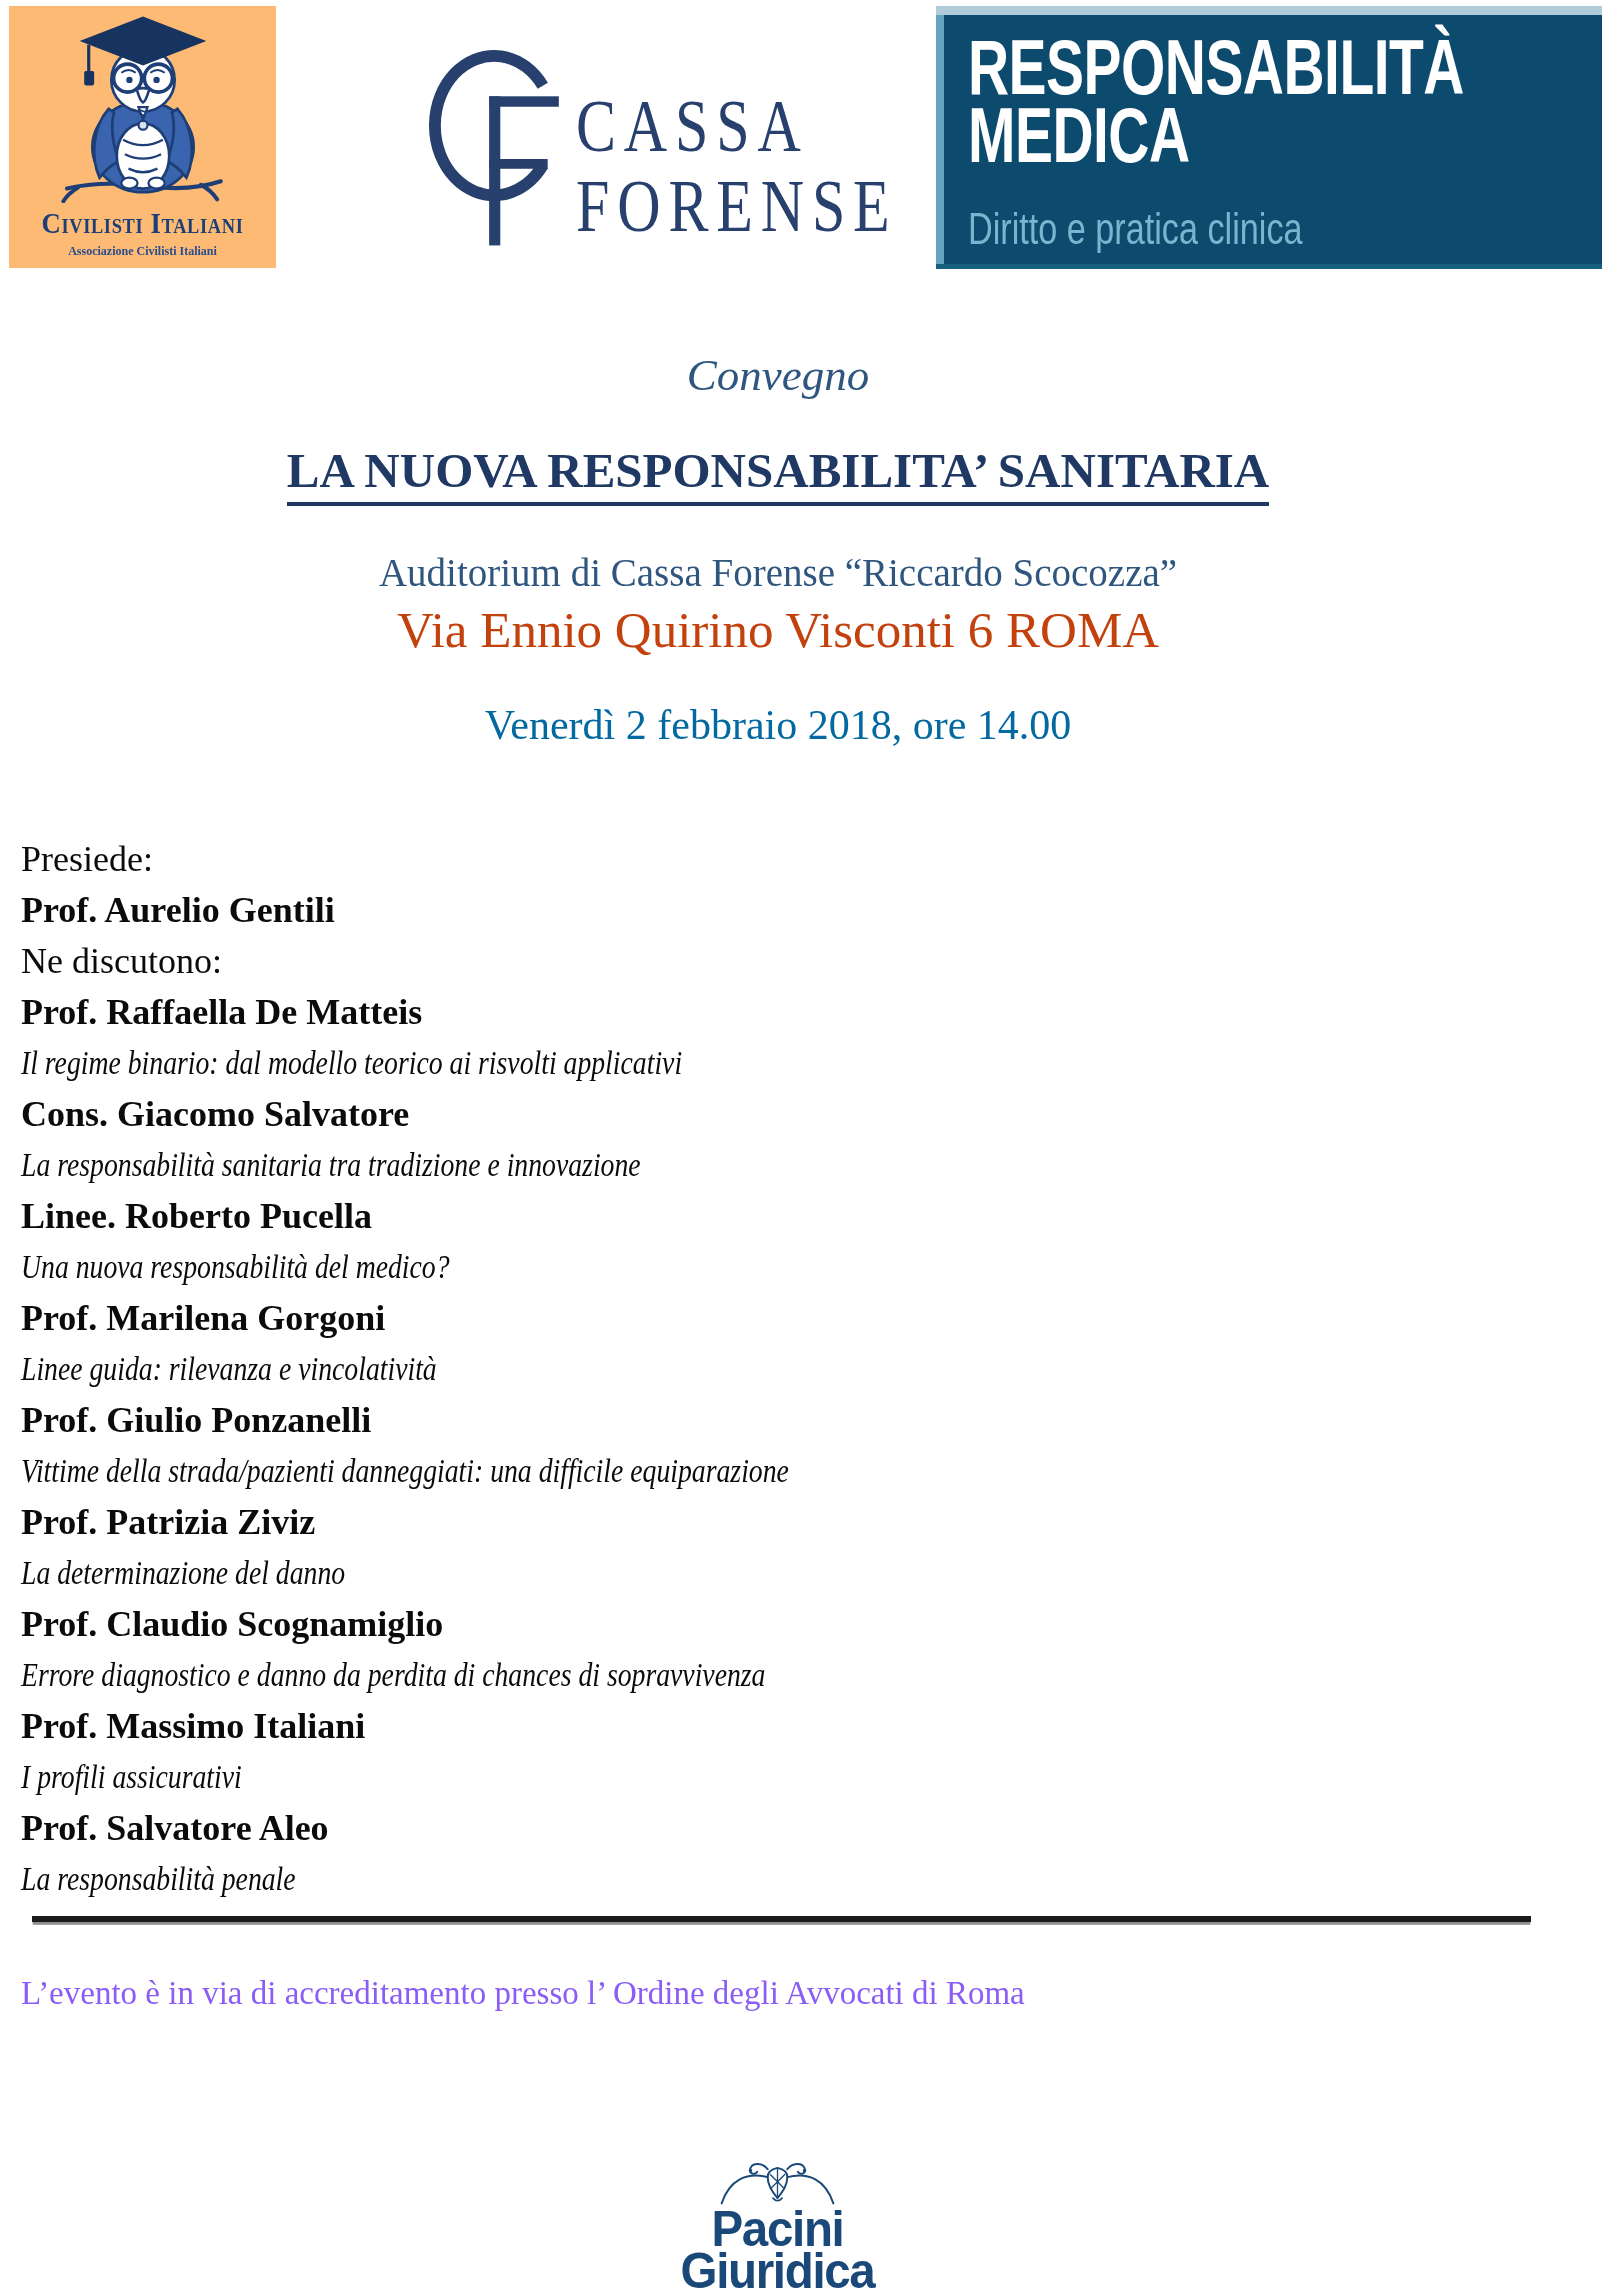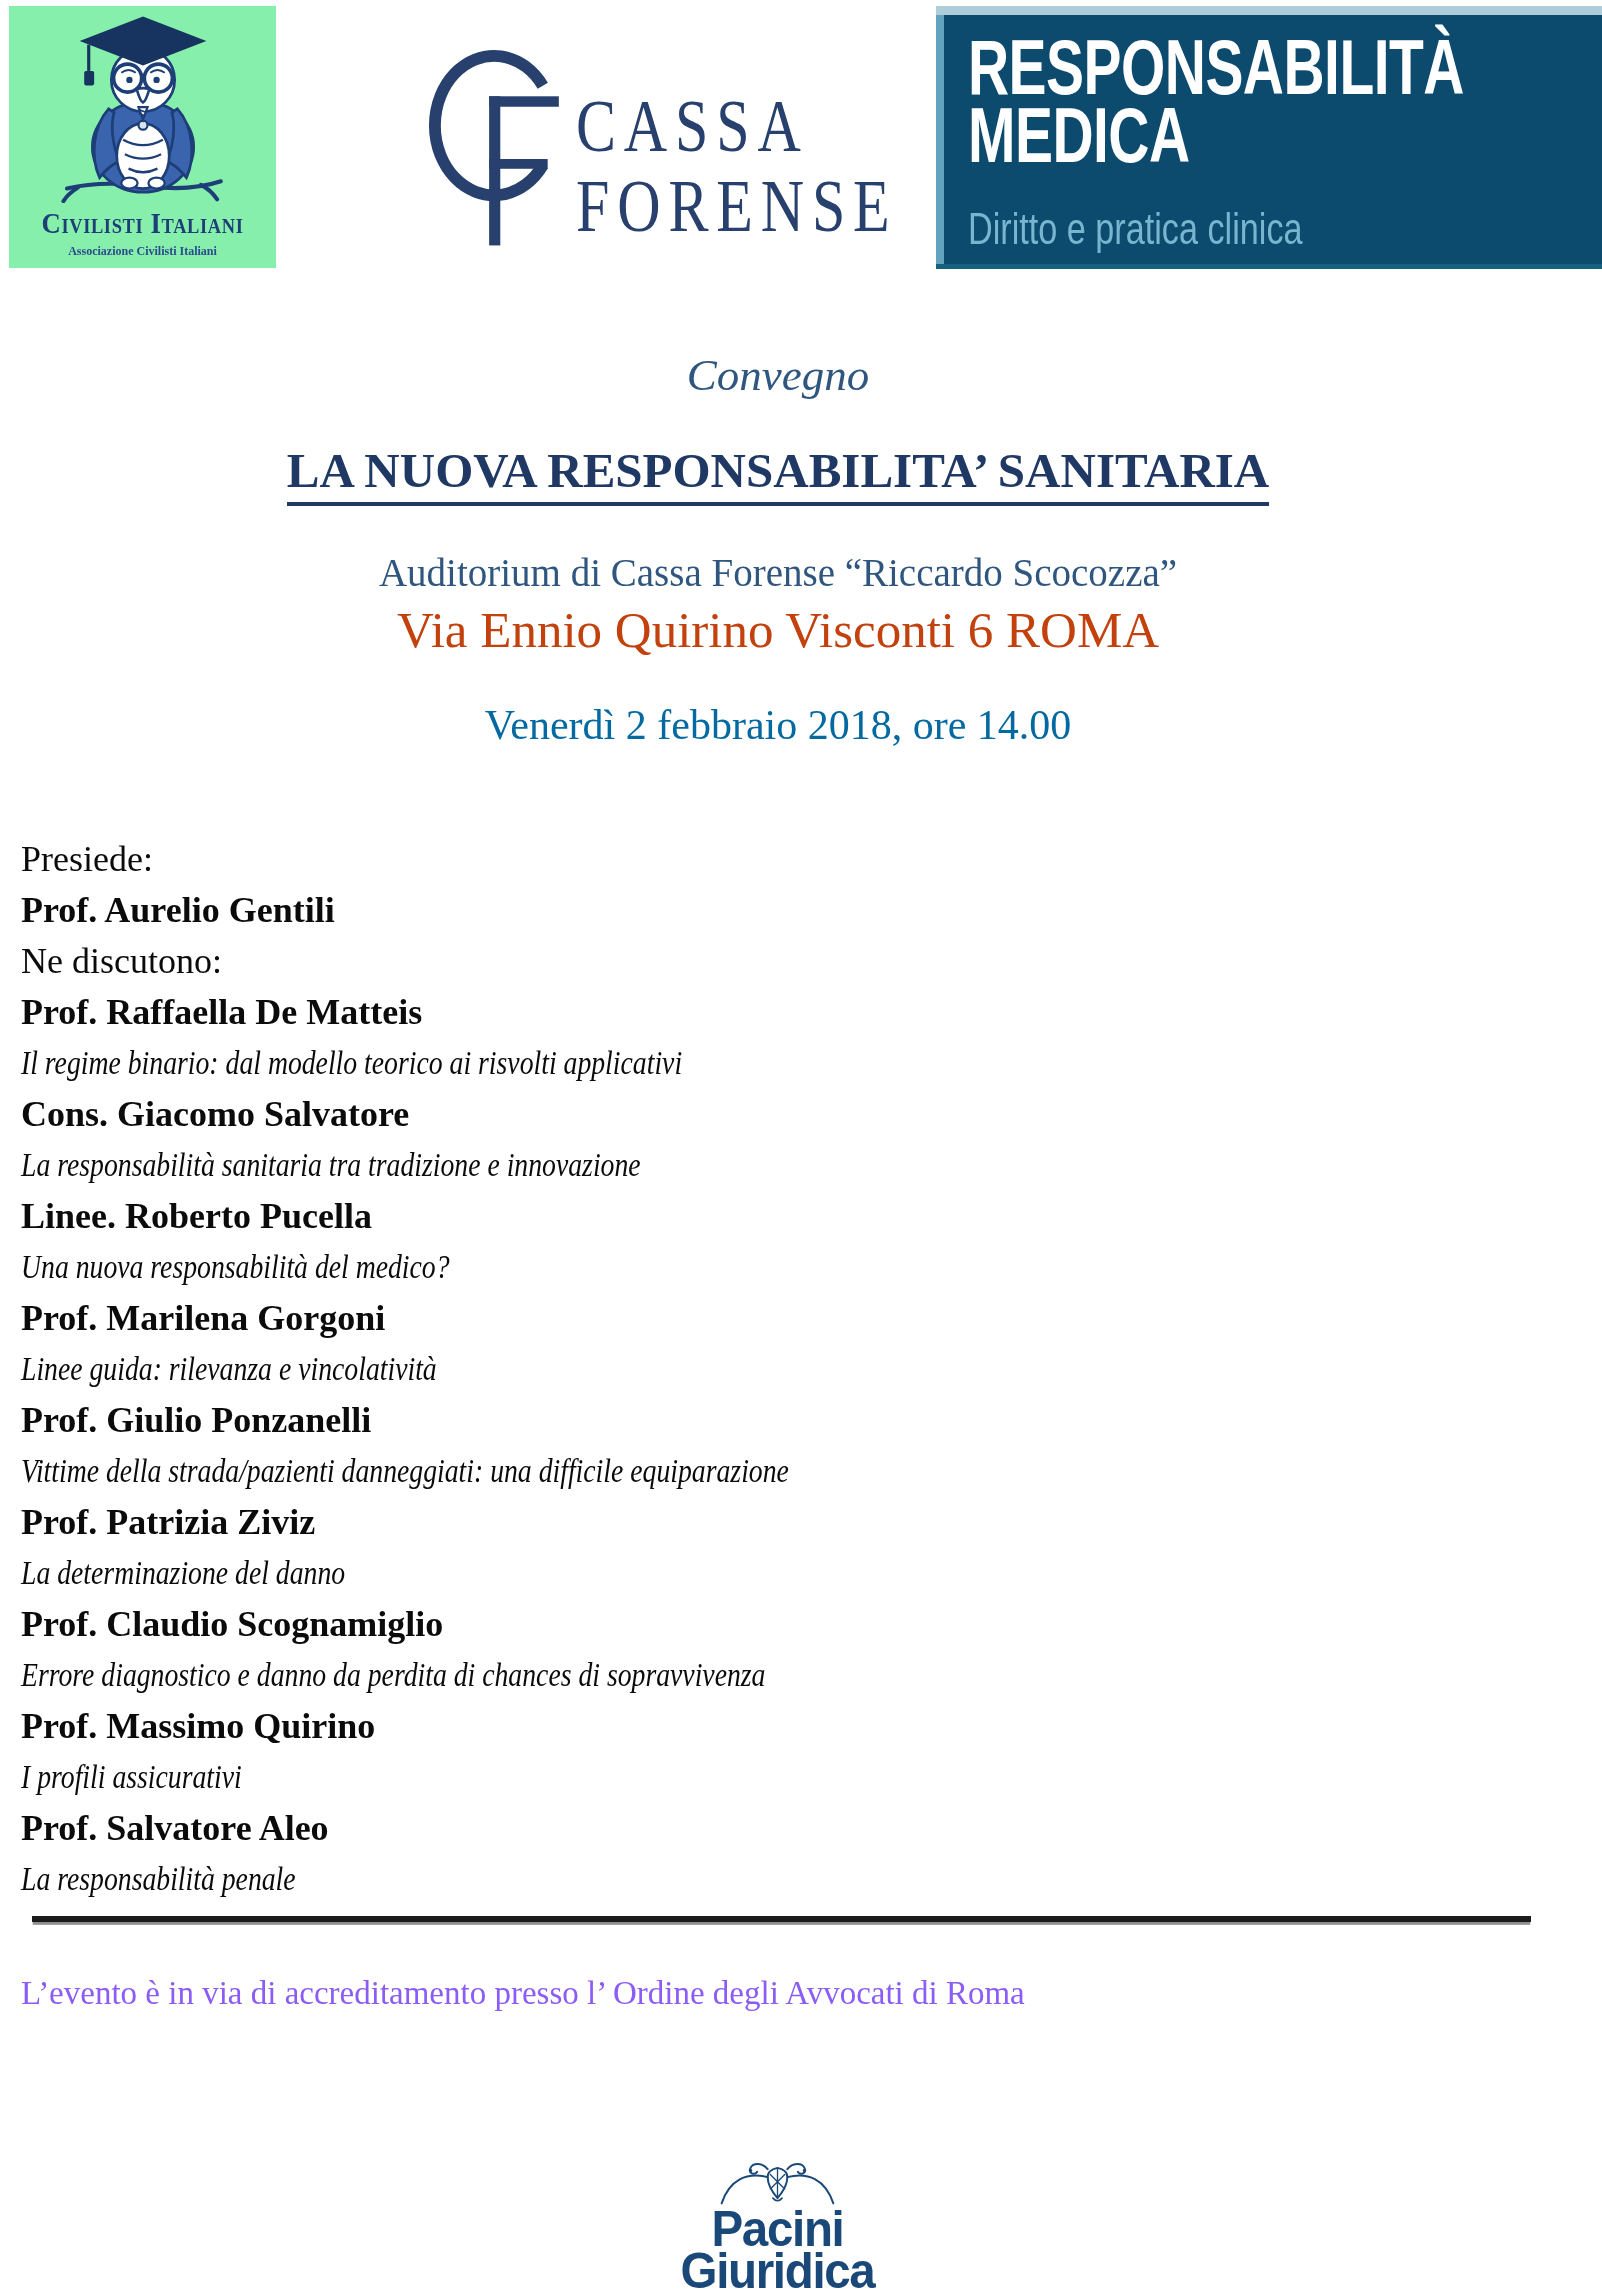--- a/index.html
+++ b/index.html
@@ -4,21 +4,21 @@
 <style>
   html,body { margin:0; padding:0; background:#ffffff; }
   .page {
     position:relative; width:1603px; height:2295px; background:#ffffff;
     overflow:hidden; font-family:"Liberation Serif", serif;
   }
 
   
   .civ-box {
     position:absolute; left:9px; top:5.6px; width:267px; height:262px;
-    background:#86efac;
+    background:#fdba74;
   }
   .civ-owl { position:absolute; left:50%; top:7px; transform:translateX(-50%); }
   .civ-title {
     position:absolute; bottom:28px; left:0; width:100%; text-align:center;
     font-variant:small-caps; font-weight:700; font-size:29px; color:#1D3E76;
     letter-spacing:0.7px; transform:scaleX(0.92); white-space:nowrap;
   }
   .civ-sub {
     position:absolute; bottom:8.4px; left:0; width:100%; text-align:center;
     font-family:Liberation Serif, serif; font-weight:700; font-size:12px;
@@ -174,21 +174,21 @@
     <div class="pl name">Linee. Roberto Pucella</div>
     <div class="pl talk">Una nuova responsabilità del medico?</div>
     <div class="pl name">Prof. Marilena Gorgoni</div>
     <div class="pl talk">Linee guida: rilevanza e vincolatività</div>
     <div class="pl name">Prof. Giulio Ponzanelli</div>
     <div class="pl talk">Vittime della strada/pazienti danneggiati: una difficile equiparazione</div>
     <div class="pl name">Prof. Patrizia Ziviz</div>
     <div class="pl talk">La determinazione del danno</div>
     <div class="pl name">Prof. Claudio Scognamiglio</div>
     <div class="pl talk">Errore diagnostico e danno da perdita di chances di sopravvivenza</div>
-    <div class="pl name">Prof. Massimo Quirino</div>
+    <div class="pl name">Prof. Massimo Italiani</div>
     <div class="pl talk">I profili assicurativi</div>
     <div class="pl name">Prof. Salvatore Aleo</div>
     <div class="pl talk">La responsabilità penale</div>
   </div>
 
   <div class="rule"></div>
   <div class="note">L’evento è in via di accreditamento presso l’ Ordine degli Avvocati di Roma</div>
 
   <div class="pacini">
     <svg class="pacini-crest" width="133" height="46" viewBox="0 0 190 70">

